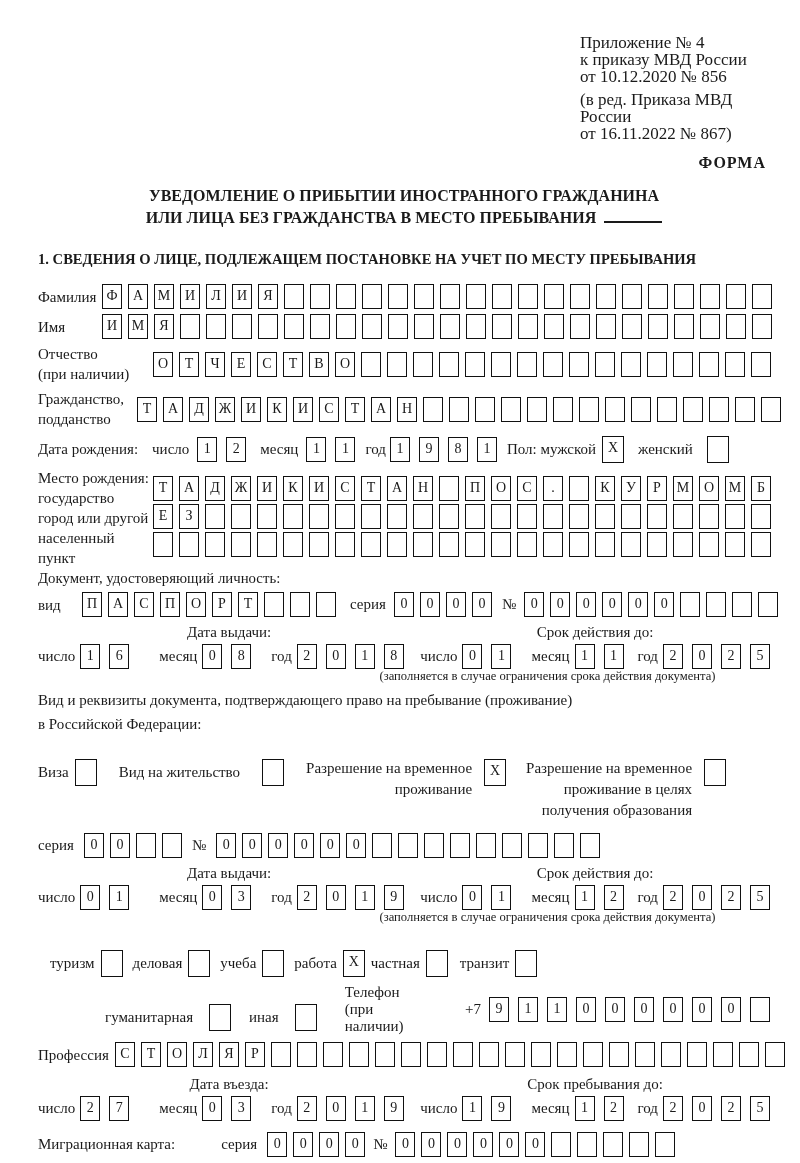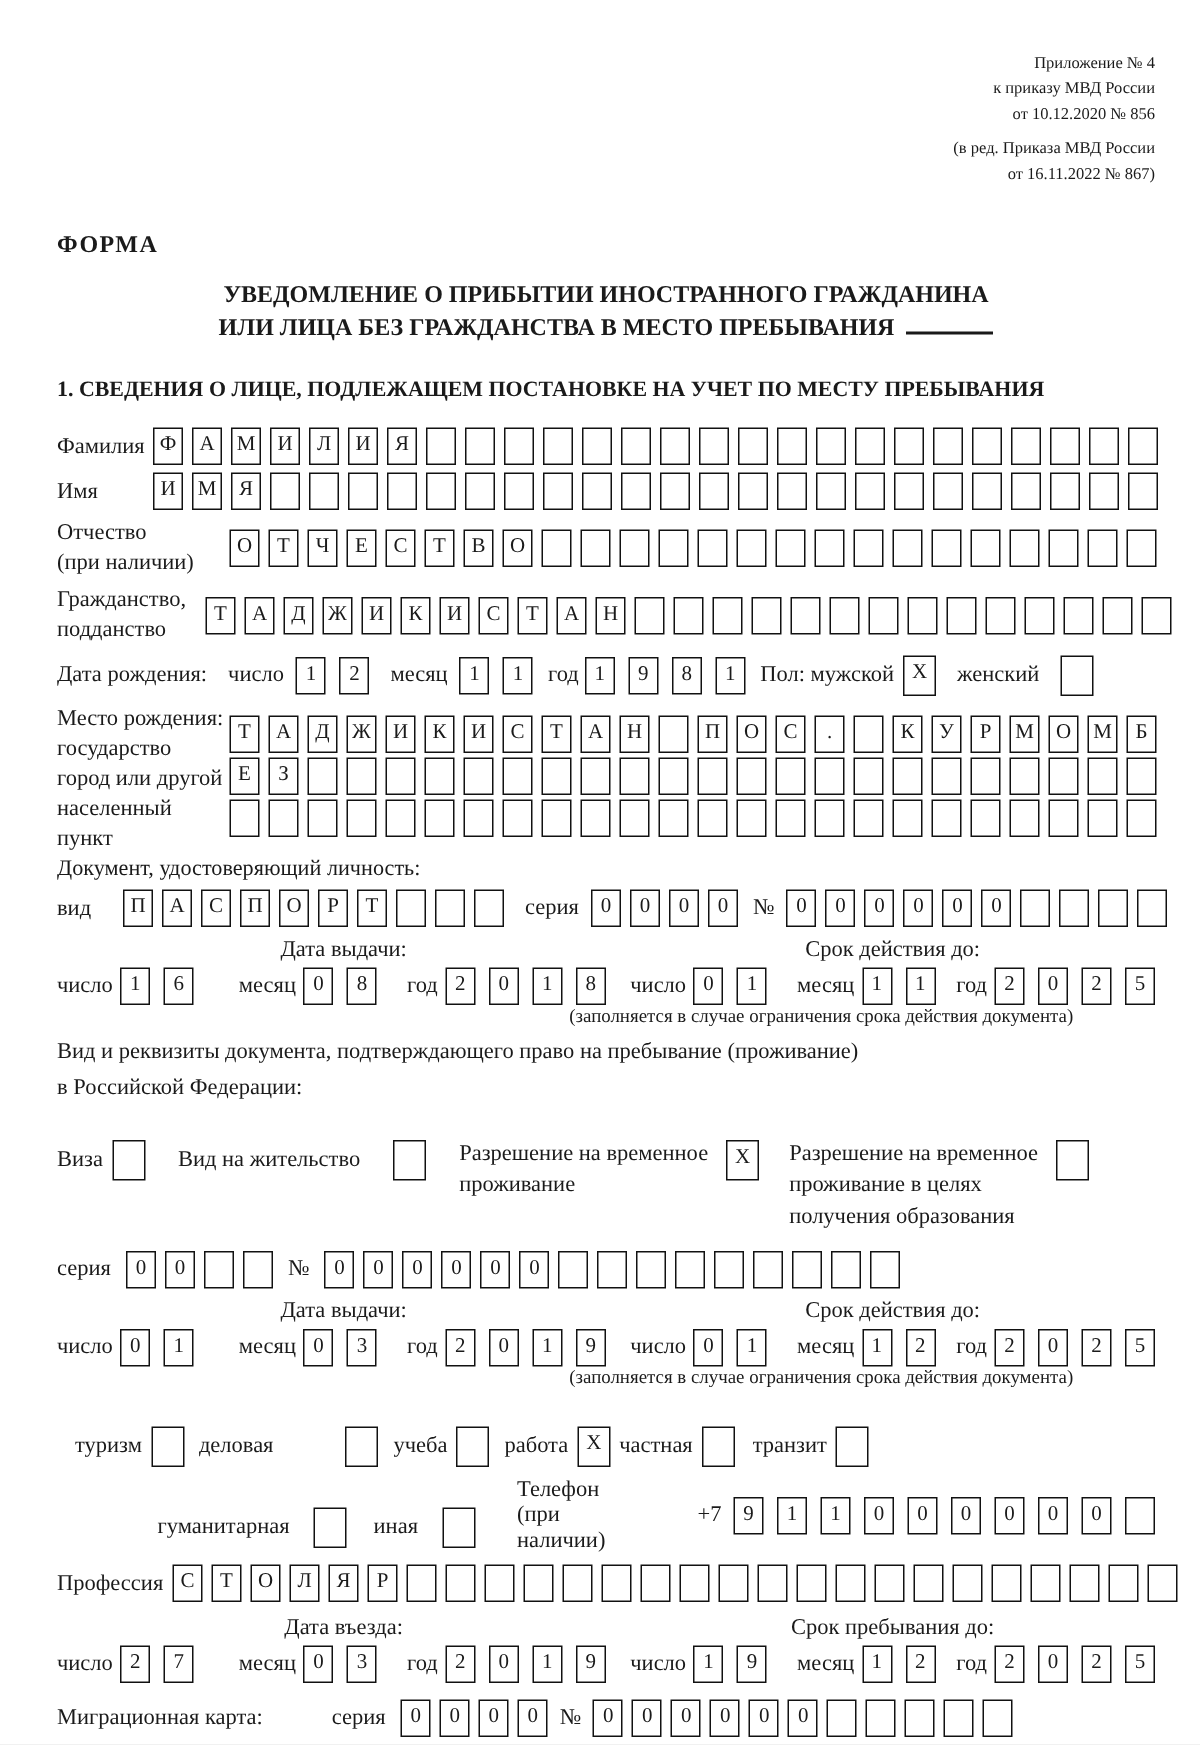--- a/index.html
+++ b/index.html
@@ -2,23 +2,23 @@
 <html><head>
 <meta charset="utf-8">
 <style>
   * { margin:0; padding:0; box-sizing:border-box; }
   html,body { background:#e8e8e8; }
   .page {
     width:800px; height:1163px; margin:0 auto; background:#ffffff;
     color:#1a1a1a; font-family:"Liberation Serif","DejaVu Serif",serif;
     padding:34px 30px 0 38px; overflow:hidden; position:relative;
   }
-  .hdr-right { margin-left:auto; width:190px; font-size:11px; line-height:17px;text-align:right; }
+  .hdr-right { margin-left:auto; width:190px; font-size:17px; line-height:17px; }
   .hdr-right .gap { height:6px; }
-  .forma { font-weight:bold; font-size:16px; margin-top:30px; padding-right:4px; letter-spacing:1px; }
+  .forma { text-align:right; font-weight:bold; font-size:16px; margin-top:12px; padding-right:4px; letter-spacing:1px; }
   .title { text-align:center; font-weight:bold; font-size:16px; line-height:22px; margin-top:13px; }
   .title-underline { display:inline-block; width:58px; border-bottom:2px solid #1a1a1a; height:14px; margin-left:8px; }
   .sec1 { font-weight:bold; font-size:14.6px; margin-top:22px; }
 
   .lbl { font-size:15px; }
   .small { font-size:12.6px; }
 
   .frow { display:flex; align-items:center; }
   .frow-top { display:flex; align-items:center; }
 
@@ -47,21 +47,21 @@
   .seclab { text-align:center; font-size:15px; }
   .dgrow { display:flex; align-items:center; margin-top:3px; }
   .dgrow .lbl { margin-right:5px; }
   .dgrow .grp { display:flex; align-items:center; margin-right:14px; }
   .dgrow .grp:last-child { margin-right:0; }
   .notewrap { display:flex; margin-top:0; }
   .note-right { margin-left:auto; width:445px; text-align:center; }
 
   .permrow { display:flex; align-items:flex-start; margin-top:9px; }
   .permrow .cbx { margin-top:1px; }
-  .perm-lab { text-align:left; font-size:15px; line-height:21px; }
+  .perm-lab { text-align:right; font-size:15px; line-height:21px; }
   .pair { display:flex; align-items:center;margin-top:16px; }
   .pair .lbl { margin-right:6px; }
 
   .repsec { display:flex; margin-top:7px; }
   .repsec .boxcol { flex:1; }
   .repsec .cells { margin-bottom:6px; }
 </style>
 </head>
 <body>
 
@@ -537,21 +537,21 @@
     <div class="note-right small">(заполняется в случае ограничения срока действия документа)</div>
   </div>
 
   <div class="frow" style="margin-top:9px;">
     <span class="pair" style="margin-left:12px;">
       <span class="lbl">туризм</span>
       <span class="cells cbx">
           <span class="cell"></span>
         </span>
     </span>
-    <span class="pair" style="margin-left:10px;gap:42px;">
+    <span class="pair" style="margin-left:10px;">
       <span class="lbl">деловая</span>
       <span class="cells cbx">
           <span class="cell"></span>
         </span>
     </span>
     <span class="pair" style="margin-left:10px;">
       <span class="lbl">учеба</span>
       <span class="cells cbx">
           <span class="cell"></span>
         </span>

